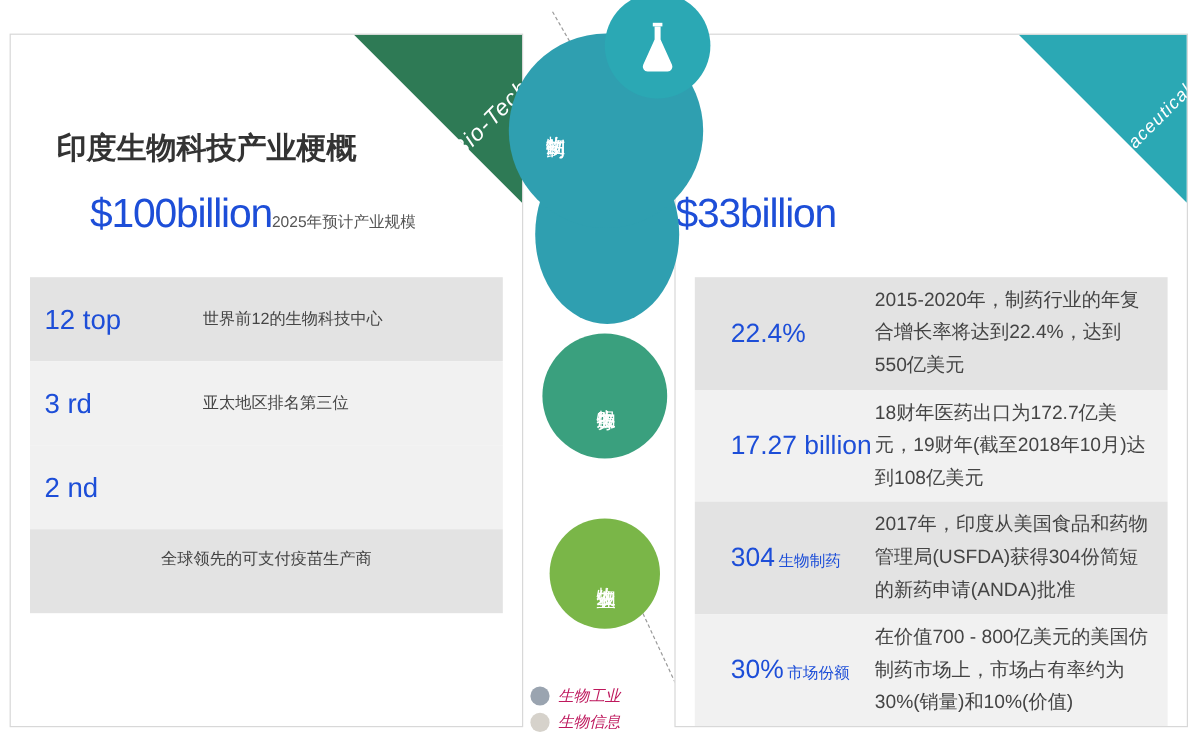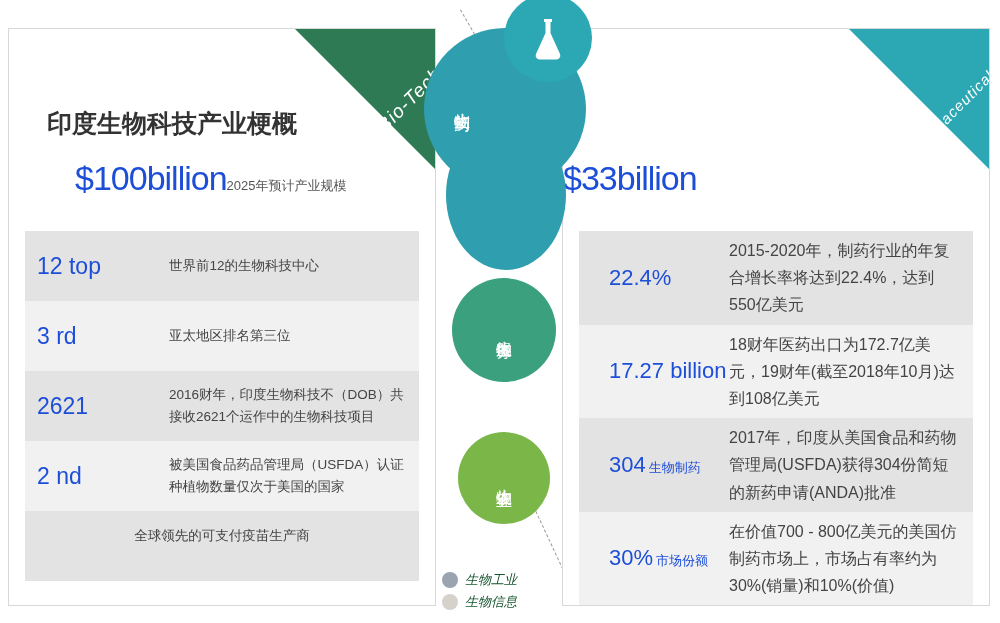--- a/index.html
+++ b/index.html
@@ -187,21 +187,21 @@
     height:120px;
   }
   #dash-1{left:30px;top:10px;transform:rotate(-30deg);transform-origin:top left;}
   #dash-2{left:86px;top:470px;transform:rotate(-25deg);transform-origin:top left;}
 
   .legend{
     position:absolute;
     left:12px;
     bottom:8px;
     font-size:13px;
-    color:#14532d;
+    color:#be185d;
   }
   .legend-item{
     display:flex;
     align-items:center;
     margin-bottom:4px;
   }
   .legend-dot{
     width:16px;height:16px;border-radius:50%;
     margin-right:7px;
     flex:0 0 16px;
@@ -223,27 +223,22 @@
 
   <div class="rows">
     <div class="row alt">
       <div class="row-key">12 top</div>
       <div class="row-val">世界前12的生物科技中心</div>
     </div>
     <div class="row plain">
       <div class="row-key">3 rd</div>
       <div class="row-val">亚太地区排名第三位</div>
     </div>
-    <div class="row alt">
-      <div class="row-key">2621</div>
-      <div class="row-val">2016财年，印度生物科技不（DOB）共接收2621个运作中的生物科技项目</div>
-    </div>
     <div class="row plain">
       <div class="row-key">2 nd</div>
-      <div class="row-val">被美国食品药品管理局（USFDA）认证种植物数量仅次于美国的国家</div>
     </div>
     <div class="row alt row-center">全球领先的可支付疫苗生产商</div>
   </div>
 </div>
 
 <div id="center">
   <div class="dashed" id="dash-1"></div>
   <div class="dashed" id="dash-2"></div>
 
   <div class="bubble" id="bubble-1b"></div>

